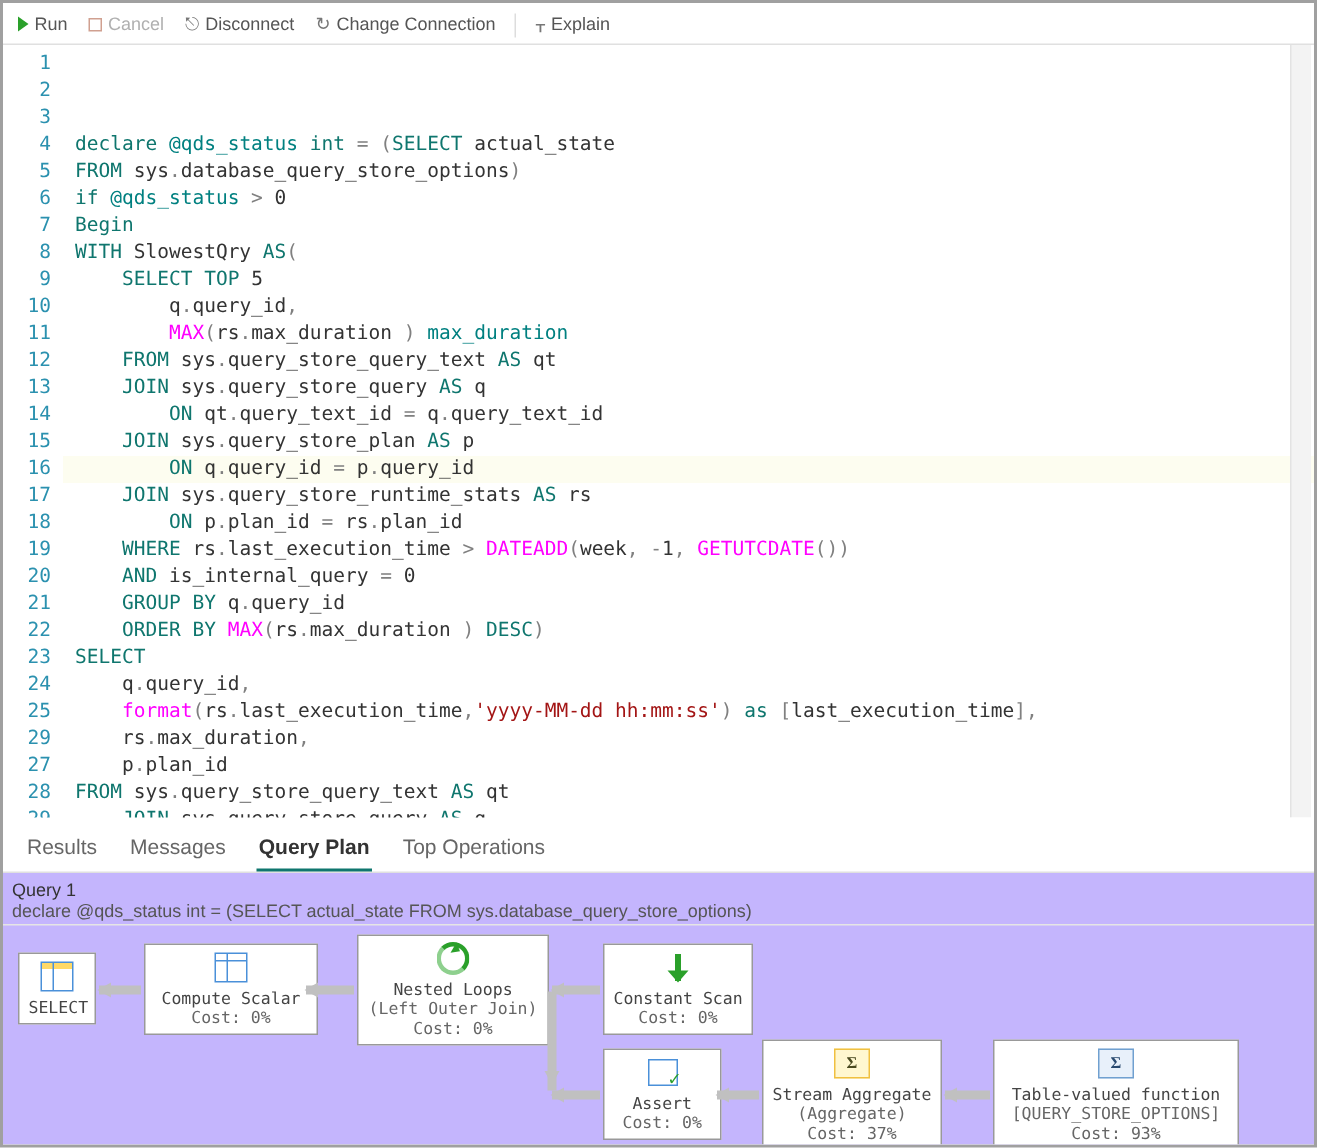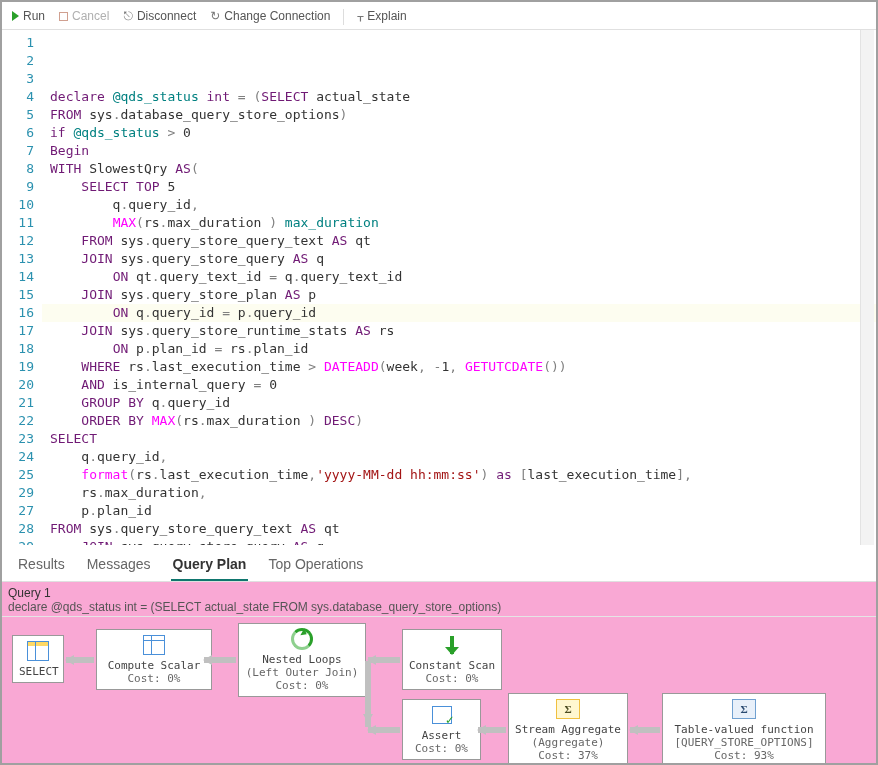--- a/index.html
+++ b/index.html
@@ -33,32 +33,32 @@
 .toolbar .db-select { display:flex;align-items:center;border:1px solid #999;height:20px;width:180px;padding:0 6px;justify-content:space-between;font-size:12px;}
 .toolbar .dd-arrow { width:0;height:0;border-left:4px solid transparent;border-right:4px solid transparent;border-top:5px solid #555;}
 .toolbar .sep { width:1px;height:16px;background:#ddd;margin:0 3px;}
 
 .editor { flex: 0 0 auto; display:flex; height:515px; overflow:hidden; font-family: Consolas, Menlo, monospace; font-size:13px; line-height:18px; background:#fff; }
 .gutter { width:40px; text-align:right; color:#2b91af; padding:4px 8px 4px 4px; user-select:none; }
 .gutter div { height:18px; }
 .code { flex:1; padding:4px 0; white-space:pre; overflow:hidden; position:relative; }
 .code .ln { height:18px; padding-left:8px; }
 .code .ln.hl { background:#fdfdf0; }
-.kw { color:#701a75; }
+.kw { color:#0f766e; }
 .fn { color:#ff00ff; }
 .ident { color:#008080; }
 .str { color:#a31515; }
 .op { color:#808080; }
 .sysfn { color:#ff00ff; }
 
 .tabs { display:flex; gap:18px; padding:6px 14px 0 14px; border-bottom:1px solid #e0e0e0; font-size:14px; color:#666; }
 .tabs .tab { padding:5px 2px 7px 2px; cursor:pointer; }
 .tabs .tab.active { color:#333; font-weight:600; border-bottom:2px solid #0f766e; }
 
-.plan-area { flex:1; overflow:hidden; position:relative; background:#f9a8d4; }
+.plan-area { flex:1; overflow:hidden; position:relative; background:#c4b5fd; }
 .plan-header { padding:4px 6px 2px 6px; font-size:12px; color:#555; border-bottom:1px solid #e5e5e5;}
 .plan-header .q1 { color:#333; }
 .plan-canvas { position:relative; height:160px; font-family: Consolas, Menlo, monospace; font-size:11px; color:#444;}
 .node { position:absolute; border:1px solid #999; background:#fff; text-align:center; padding:3px 6px 4px 6px; line-height:13px; }
 .node .ico { height:24px; display:flex; align-items:center; justify-content:center; margin-bottom:2px;}
 .node .title { white-space:nowrap; }
 .node .sub { color:#666; white-space:nowrap;}
 .arrow { position:absolute; height:0; border-top:6px solid #c0c0c0;}
 .arrow::before { content:""; position:absolute; left:-1px; top:-8px; width:0;height:0;border-right:9px solid #c0c0c0;border-top:5px solid transparent;border-bottom:5px solid transparent;}
 .arrow.v { width:0; border-top:none; border-left:6px solid #c0c0c0;}

